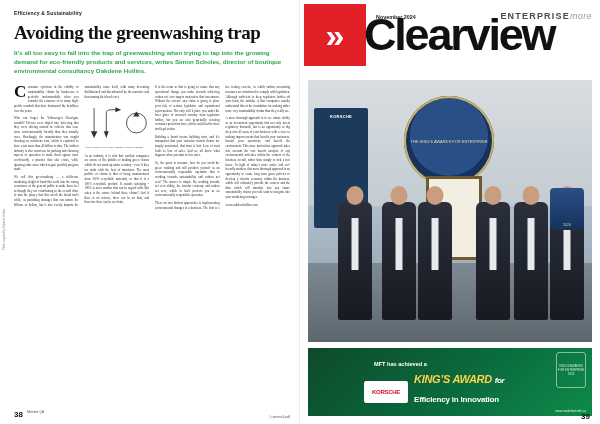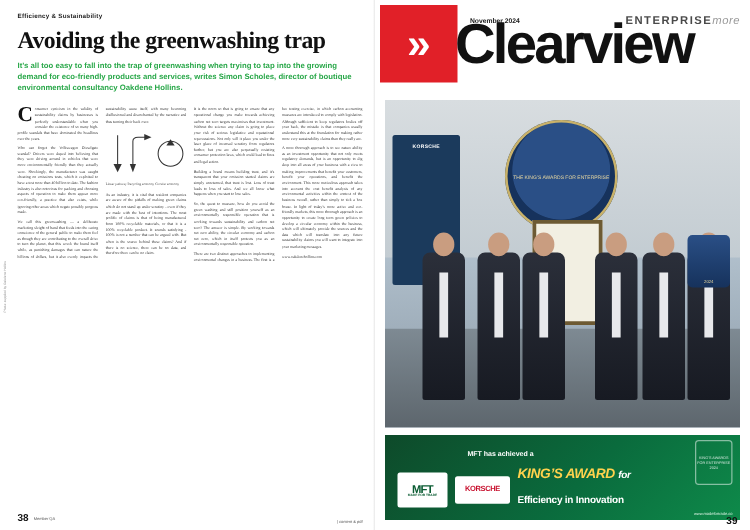--- a/index.html
+++ b/index.html
@@ -249,21 +249,21 @@
       <p>Building a brand means building trust, and it’s transparent that your omission started claims are simply unreturned, that trust is lost. Loss of trust leads to loss of sales. And we all know what happens when you start to lose sales.</p>
       <p>So, the quest to measure, how do you avoid the green washing and still position yourself as an environmentally responsible operation that is working towards sustainability and carbon net zero? The answer is simple. By working towards net zero ability, the circular economy and carbon net zero, which in itself protects you as an environmentally responsible operation.</p>
       <p>There are two distinct approaches to implementing environmental changes in a business. The first is a bee testing exercise, in which carbon accounting measures are introduced to comply with legislation. Although sufficient to keep regulators bodies off your back, the mistake is that companies usually understand this at the foundation for making rather more very sustainability claims than they really are.</p>
       <p>A more thorough approach is to see nature ability as an investment opportunity that not only meets regulatory demands, but is an opportunity to dig deep into all areas of your business with a view to making improvements that benefit your customers, benefit your operations, and benefit the environment. This more meticulous approach takes into account the cost benefit analysis of any environmental activities within the context of the business overall, rather than simply to tick a box house. In light of today’s more active and eco-friendly markets, this more thorough approach is an opportunity to create long term green policies to develop a circular economy within the business, which will ultimately provide the sources and the data which will translate into any future sustainability claims you will want to integrate into your marketing messages.</p>
       <p>www.oakdenehollins.com</p>
     </div>
 
     <div class="sidenote">Photo: supplied by Oakdene Hollins</div>
 
     <div class="left-foot">
-      <div style="display:flex; align-items:center;">
+      <div style="display:flex; align-items:flex-start;">
         <span class="folio">38</span>
         <span class="foot-mid">Member QA</span>
       </div>
       <div class="foot-right">| content &amp; pdf</div>
     </div>
   </div>
 
   <div class="gutter"></div>
 
   <div class="right-page">
@@ -285,24 +285,20 @@
       <div class="person p1"></div>
       <div class="person p2"></div>
       <div class="person p3"></div>
       <div class="person p4"></div>
       <div class="person p5"></div>
       <div class="person p6"></div>
       <div class="ph-badge">2024</div>
     </div>
 
     <div class="ad">
-      <div class="logo-mft">
-        <span class="m">MFT</span>
-        <span class="s">MADE FOR TRADE</span>
-      </div>
       <div class="logo-kor">KORSCHE</div>
       <div class="ad-emblem">KING’S AWARDS FOR ENTERPRISE 2024</div>
       <div class="ad-top">MFT has achieved a</div>
       <div class="ad-mid">
         <span>KING’S AWARD</span>
         <span class="for">for</span>
       </div>
       <div class="ad-sub">Efficiency in Innovation</div>
       <div class="ad-url">www.madefortrade.co</div>
     </div>

